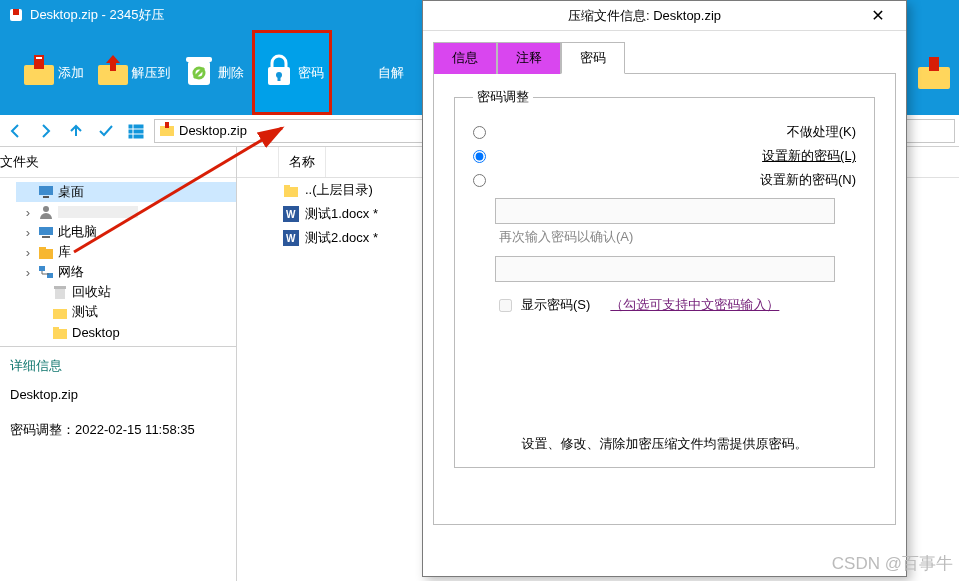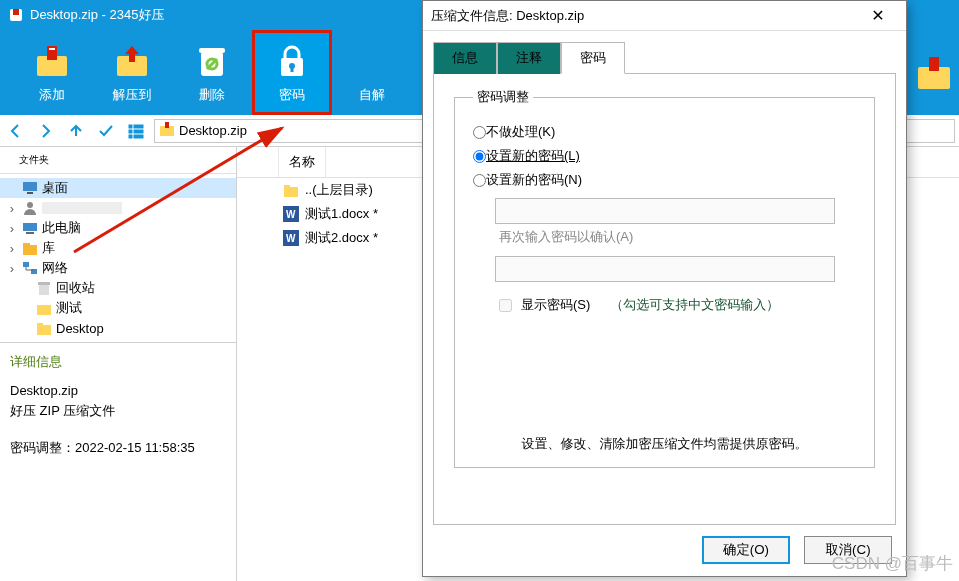--- a/index.html
+++ b/index.html
@@ -1,61 +1,61 @@
 <!DOCTYPE html>
 <html><head>
 <meta charset="utf-8">
 <style>
   * { box-sizing: border-box; }
   body { margin:0; font-family:"Microsoft YaHei","Segoe UI",sans-serif; font-size:13px; background:#fff; width:959px; height:581px; overflow:hidden; position:relative; }
   .titlebar { background:#1296db; color:#fff; height:30px; display:flex; align-items:center; padding:0 8px; }
   .titlebar .app-icon { width:16px; height:16px; margin-right:6px; display:inline-block; }
   .toolbar { background:#1296db; height:85px; display:flex; align-items:center; padding:0 12px; gap:0; }
-  .tool { width:80px; height:85px; display:flex; flex-direction:column; align-items:center; justify-content:center; color:#fff; cursor:pointer; }
+  .tool { width:80px; height:85px; display:flex; flex-direction:row; align-items:center; justify-content:center; color:#fff; cursor:pointer; }
   .tool .glyph { width:38px; height:38px; margin-bottom:6px; display:flex; align-items:center; justify-content:center; }
   .tool.highlight { background:#00a0e9; border:3px solid #d81e06; position:relative; }
   .navbar { height:32px; border-bottom:1px solid #d0d0d0; display:flex; align-items:center; padding:0 4px; gap:6px; }
   .nav-icon { width:24px; height:24px; display:flex; align-items:center; justify-content:center; cursor:pointer; }
   .nav-icon svg { stroke:#1296db; }
   .path-box { flex:1; border:1px solid #c7c7c7; height:24px; display:flex; align-items:center; padding:0 4px; background:#fff; }
   .main { display:flex; height:434px; }
   .sidebar { width:237px; border-right:1px solid #d0d0d0; display:flex; flex-direction:column; }
-  .side-hdr { padding:6px 19px; border-bottom:1px solid #e0e0e0; font-size:10px; }
+  .side-hdr { padding:6px 0; border-bottom:1px solid #e0e0e0; font-size:13px; }
   .tree { flex:0 0 auto; padding:4px 0; }
-  .tree-item { display:flex; align-items:center; padding:2px 6px; gap:4px; cursor:pointer; height:20px; }
+  .tree-item { display:flex; align-items:center; padding:2px 6px; gap:4px; cursor:pointer; height:20px;margin-left:16px; }
   .tree-item.sel { background:#cde8ff; }
   .tree-item .twisty { width:12px; text-align:center; color:#666; }
   .tree-item .ficon { width:16px; height:16px; display:flex; align-items:center; justify-content:center; }
   .detail { border-top:1px solid #d0d0d0; padding:8px 10px; flex:1; }
-  .detail .hd { padding:2px 0 8px; color:#4d7c0f;font-family:Liberation Serif, serif; }
+  .detail .hd { padding:2px 0 8px; color:#0f766e;font-family:Liberation Serif, serif; }
   .detail div { margin-bottom:4px; }
   .filelist { flex:1; background:#fff; }
   .fl-hdr { display:flex; border-bottom:1px solid #e0e0e0; }
   .fl-col { padding:6px 10px; border-right:1px solid #e8e8e8; }
   .fl-row { display:flex; align-items:center; padding:3px 6px; gap:6px; cursor:pointer; }
   .fl-row .ficon { width:16px; height:16px; display:flex; align-items:center; justify-content:center; }
   .right-strip { width:50px; background:#1296db; position:absolute; right:0; top:30px; height:85px; display:flex; align-items:center; justify-content:center; }
   
   .dialog { position:absolute; left:422px; top:0; width:485px; height:577px; background:#fff; border:1px solid #7a7a7a; box-shadow:4px 4px 10px rgba(0,0,0,0.25); }
   .dlg-title { height:30px; display:flex; align-items:center; padding:0 8px; border-bottom:1px solid #ddd; }
-  .dlg-title .t { flex:1; }
+  .dlg-title .t { flex:1;text-align:center; }
   .dlg-close { width:40px; text-align:center; cursor:pointer; font-size:16px; }
   .tabs { display:flex; margin:10px 10px 0; }
-  .tab { padding:6px 18px; border:1px solid #bbb; border-bottom:none; background:#0f766e; cursor:pointer; position:relative; top:1px; }
+  .tab { padding:6px 18px; border:1px solid #bbb; border-bottom:none; background:#d946ef; cursor:pointer; position:relative; top:1px; }
   .tab.active { background:#fff; border-bottom:1px solid #fff; }
   .tab-body { border:1px solid #bbb; margin:0 10px; height:452px; padding:14px 18px; }
   fieldset { border:1px solid #bbb; padding:14px 18px; }
   legend { padding:0 4px;margin-top:20px; }
-  .radio-row { display:flex; align-items:center; gap:0; padding:3px 0; }
+  .radio-row { display:flex; align-items:center; gap:16px; padding:3px 0;justify-content:space-between; }
   .radio-row input { margin:0; }
   .radio-row label { cursor:pointer; }
   .pw-input { width:340px; height:26px; border:1px solid #bbb; margin:6px 0 4px 22px; padding:0 6px; }
   .pw-hint { color:#888; margin:0 0 4px 26px; }
   .chk-row { display:flex; align-items:flex-start; gap:6px; margin:10px 0 0 22px; color:#000; }
-  .chk-row .hint { color:#14532d; margin-left:14px; }
+  .chk-row .hint { color:#701a75; margin-left:14px;text-decoration:underline; }
   .footer-msg { text-align:center; margin-top:120px; color:#000; }
   .dlg-btns { position:absolute; right:14px; bottom:12px; display:flex; gap:14px; }
   .btn { min-width:88px; height:28px; border:1px solid #888; background:#f4f4f4; cursor:pointer; padding:0 14px; }
   .btn.primary { border:2px solid #1296db; }
   .arrow { position:absolute; pointer-events:none; }
   .watermark { position:absolute; right:6px; bottom:6px; color:#bbb; font-size:17px; }
 </style>
 </head>
 <body>
 
@@ -245,21 +245,20 @@
               <rect x="1" y="5" width="14" height="10" fill="#ffd65c"></rect>
               <rect x="1" y="3" width="6" height="3" fill="#ffd65c"></rect>
             </svg>
           </span>
           <span>Desktop</span>
         </div>
     </div>
     <div class="detail">
       <div class="hd">详细信息</div>
       <div>Desktop.zip</div>
-      <div>好压 ZIP 压缩文件</div>
       <br>
       <div><span>密码调整：</span><span>2022-02-15 11:58:35</span></div>
     </div>
   </div>
 
   <div class="filelist">
     <div class="fl-hdr">
       <div class="fl-col" style="width:42px"></div>
       <div class="fl-col">名称</div>
     </div>
@@ -333,19 +332,15 @@
       <div class="pw-hint">再次输入密码以确认(A)</div>
       <input class="pw-input" type="password" disabled="" style="">
       <div class="chk-row">
         <input type="checkbox" disabled="" style="">
         <span>显示密码(S)</span>
         <span class="hint">（勾选可支持中文密码输入）</span>
       </div>
       <div class="footer-msg">设置、修改、清除加密压缩文件均需提供原密码。</div>
     </fieldset>
   </div>
-  <div class="dlg-btns">
-    <button class="btn primary">确定(O)</button>
-    <button class="btn">取消(C)</button>
-  </div>
 </div>
 
 <div class="watermark">CSDN @百事牛</div>
 
 </body></html>

